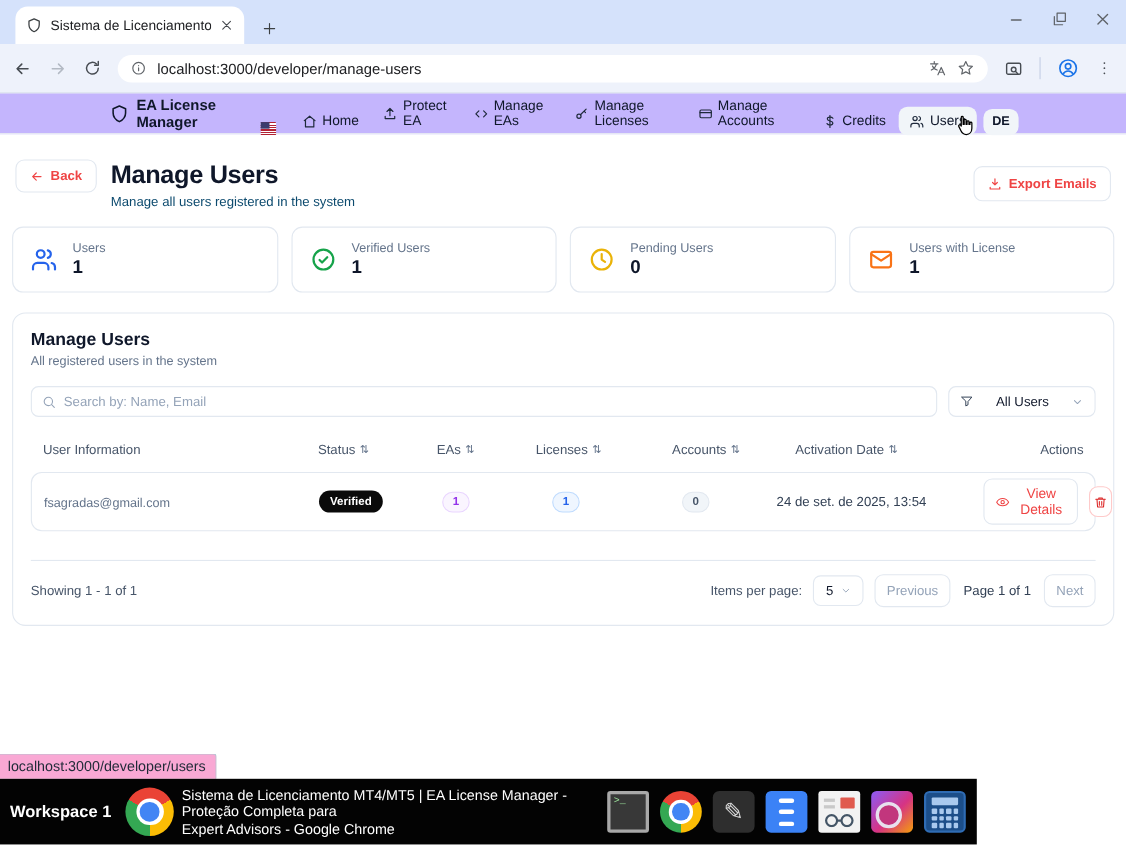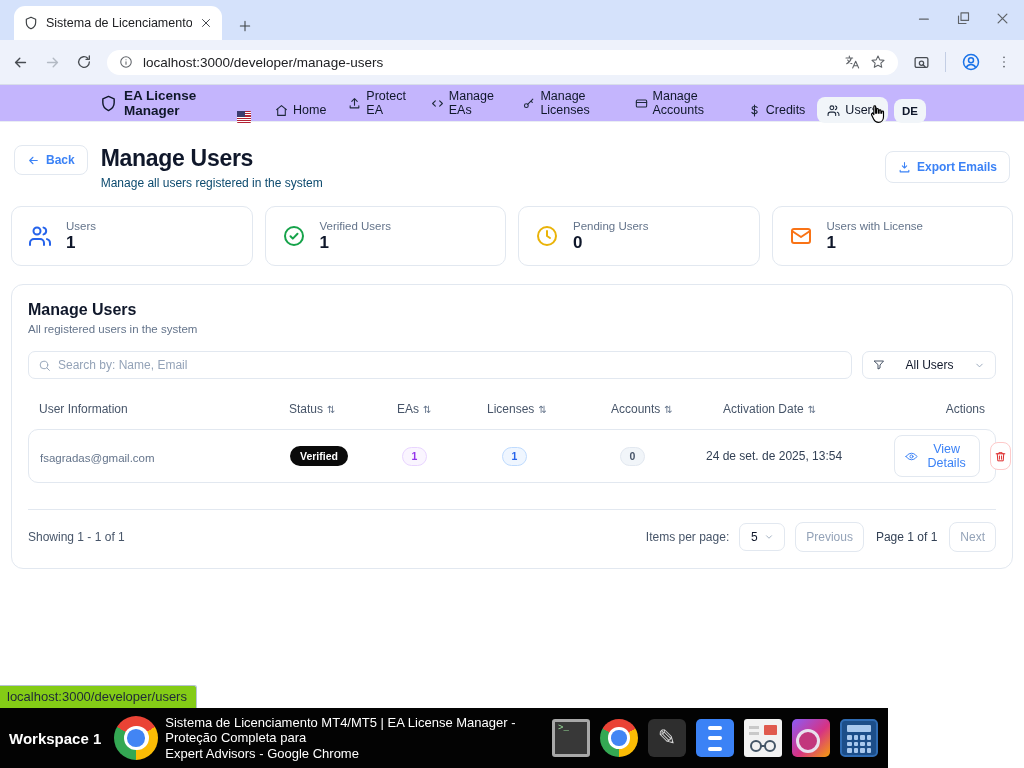--- a/index.html
+++ b/index.html
@@ -33,21 +33,21 @@
   .nav-items { margin-left:auto; display:flex; align-items:flex-end; gap:2px; }
   .flag { width:18px; height:12px; position:relative; background:repeating-linear-gradient(180deg,#b22234 0 1.1px,#fff 1.1px 2.2px); border-radius:1px; margin-right:12px; }
   .flag::before { content:""; position:absolute; left:0; top:0; width:8px; height:6px; background:#3c3b6e; }
   .nav-item { display:flex; align-items:center; gap:5px; padding:6px 10px; font-size:12.5px; color:#0f172a; border-radius:8px; cursor:pointer; }
   .nav-item .ic { width:13px; height:13px; color:#1e293b; }
   .nav-item.active { background:#f1f5f9; }
   .lang-badge { background:#f1f5f9; border-radius:8px; padding:6px 8px; font-size:11.5px; font-weight:bold; color:#0f172a; margin-left:4px; }
 
   
   .page-head { display:flex; align-items:flex-start; padding:23px 14px 0; }
-  .btn { display:inline-flex; align-items:center; gap:6px; background:#fff; border:1px solid #e2e8f0; border-radius:8px; font-size:12px; font-weight:600; color:#3b82f6; cursor:pointer; }
+  .btn { display:inline-flex; align-items:center; gap:6px; background:#fff; border:1px solid #e2e8f0; border-radius:8px; font-size:12px; font-weight:600; color:#ef4444; cursor:pointer; }
   .back-btn { padding:7px 12px; }
   .title-block { margin-left:13px; }
   .h1 { font-size:23px; font-weight:bold; color:#0f172a; letter-spacing:-.3px; }
   .h1-sub { font-size:12px; color:#0c4a6e; margin-top:4px; }
   .export-btn { margin-left:auto; padding:8px 12px; margin-top:6px; }
 
   
   .stats { display:grid; grid-template-columns:repeat(4,1fr); gap:12px; padding:0 11px; margin-top:16px; }
   .stat-card { height:60px; border:1px solid #e2e8f0; border-radius:10px; background:#fff; display:flex; align-items:center; gap:14px; padding:0 16px; }
   .stat-card .ic { width:24px; height:24px; }
@@ -87,21 +87,21 @@
 
   .p-divider { border-top:1px solid #e2e8f0; margin-top:26px; }
   .p-footer { padding-top:12px; display:flex; align-items:center; font-size:12px; color:#475569; }
   .pf-right { margin-left:auto; display:flex; align-items:center; gap:10px; }
   .ipp-select { width:46px; height:28px; border:1px solid #e2e8f0; border-radius:7px; display:flex; align-items:center; justify-content:center; gap:6px; color:#0f172a; cursor:pointer; }
   .ipp-select .chev { color:#94a3b8; }
   .pg-btn { padding:7px 10px; font-weight:400; color:#94a3b8;text-align:center; }
   .pg-info { color:#334155; margin:0 2px; }
 
   
-  .status-bubble { position:absolute; left:0; bottom:60px; background:#84cc16; border:1px solid #b6c3d1; border-left:none; border-bottom:none; border-radius:0 3px 0 0; padding:3px 9px 4px 7px; font-size:13px; color:#1f2a37;margin-top:21px; }
+  .status-bubble { position:absolute; left:0; bottom:60px; background:#f9a8d4; border:1px solid #b6c3d1; border-left:none; border-bottom:none; border-radius:0 3px 0 0; padding:3px 9px 4px 7px; font-size:13px; color:#1f2a37;margin-top:21px; }
 
   
   .taskbar { position:absolute; left:0; bottom:0; width:888px; height:60px; background:#030303; display:flex; align-items:center; color:#fff; }
   .ws-label { font-size:15px; font-weight:bold; margin:0 13px 0 9px; white-space:nowrap; }
   .chrome-ball { width:44px; height:44px; border-radius:50%; background:conic-gradient(from -60deg,#ea4335 0 120deg,#fbbc05 120deg 240deg,#34a853 240deg 360deg); position:relative; flex:none; }
   .chrome-ball::before { content:""; position:absolute; inset:22%; background:#fff; border-radius:50%; }
   .chrome-ball::after { content:""; position:absolute; inset:30%; background:#4285f4; border-radius:50%; }
   .task-title { font-size:13px; line-height:15.5px; margin-left:7px; color:#fff; }
   .tray { margin-left:auto; display:flex; align-items:center; gap:10px; margin-right:10px; }
   .ti { width:38px; height:38px; border-radius:4px; position:relative; flex:none; }

